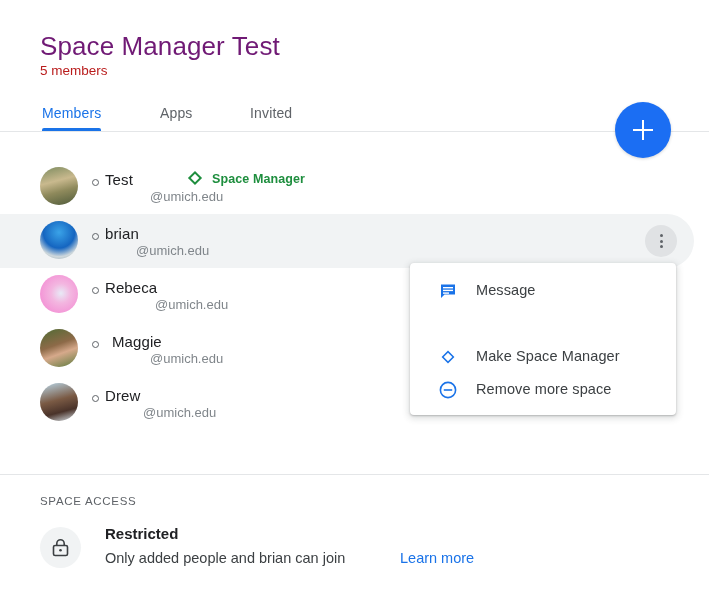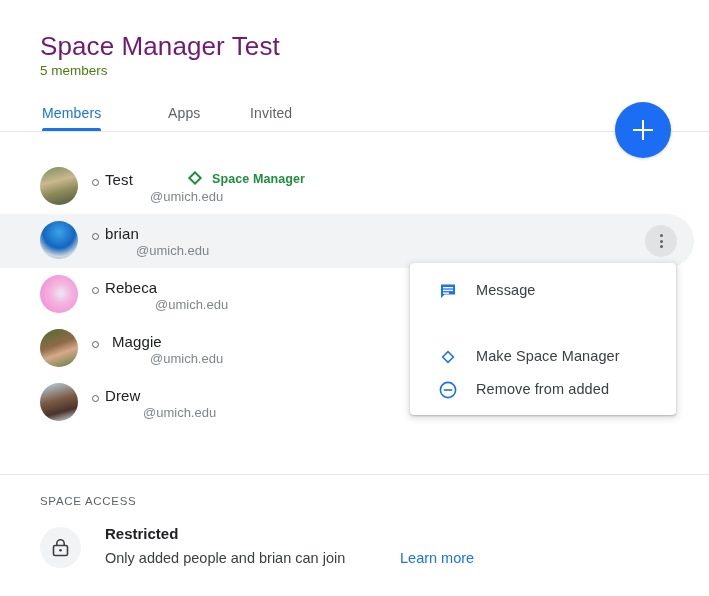--- a/index.html
+++ b/index.html
@@ -30,21 +30,21 @@
     font-weight: 400;
     letter-spacing: 0.1px;
     color: #701a75;
     line-height: 32px;
     white-space: nowrap;
   }
   .member-count {
     position: absolute;
     left: 40px; top: 62px;
     font-size: 13.5px;
-    color: #4d7c0f;
+    color: #b91c1c;
     line-height: 18px;
     white-space: nowrap;
   }
 
   
   .tabbar {
     position: absolute;
     left: 0; top: 96px;
     width: 709px;
     height: 36px;
@@ -55,21 +55,21 @@
     height: 35px;
     font-size: 14px;
     line-height: 35px;
     color: #5f6368;
     font-weight: 500;
     white-space: nowrap;
     cursor: pointer;
     letter-spacing: 0.15px;
   }
   .tab-0 { left: 42px; }
-  .tab-1 { left: 168px; text-align: center; }
+  .tab-1 { left: 160px; text-align: center; }
   .tab-2 { left: 250px; }
   .tab.active { color: #1a73e8; }
   .tab.active::after {
     content: "";
     position: absolute;
     left: 0; right: 0;
     bottom: 0;
     height: 3px;
     background: #1a73e8;
     border-radius: 2px 2px 0 0;
@@ -395,21 +395,21 @@
     <span class="menu-label">Make Space Manager</span>
   </div>
 
   <div class="menu-item" style="top:110px;">
     <span class="menu-icon">
       <svg width="20" height="20" viewBox="0 0 20 20">
         <circle cx="10" cy="10" r="7.6" fill="none" stroke="#1a73e8" stroke-width="1.6"></circle>
         <line x1="5.8" y1="10" x2="14.2" y2="10" stroke="#1a73e8" stroke-width="1.6"></line>
       </svg>
     </span>
-    <span class="menu-label">Remove from added</span>
+    <span class="menu-label">Remove more space</span>
   </div>
 
 </div>
 
 <div class="section-divider"></div>
 <div class="section-label">SPACE ACCESS</div>
 
 <div class="access-icon-circle">
   <svg width="21" height="21" viewBox="0 0 21 21">
     <rect x="3.5" y="8.5" width="14" height="10" rx="1.6" fill="none" stroke="#3c4043" stroke-width="1.6"></rect>

